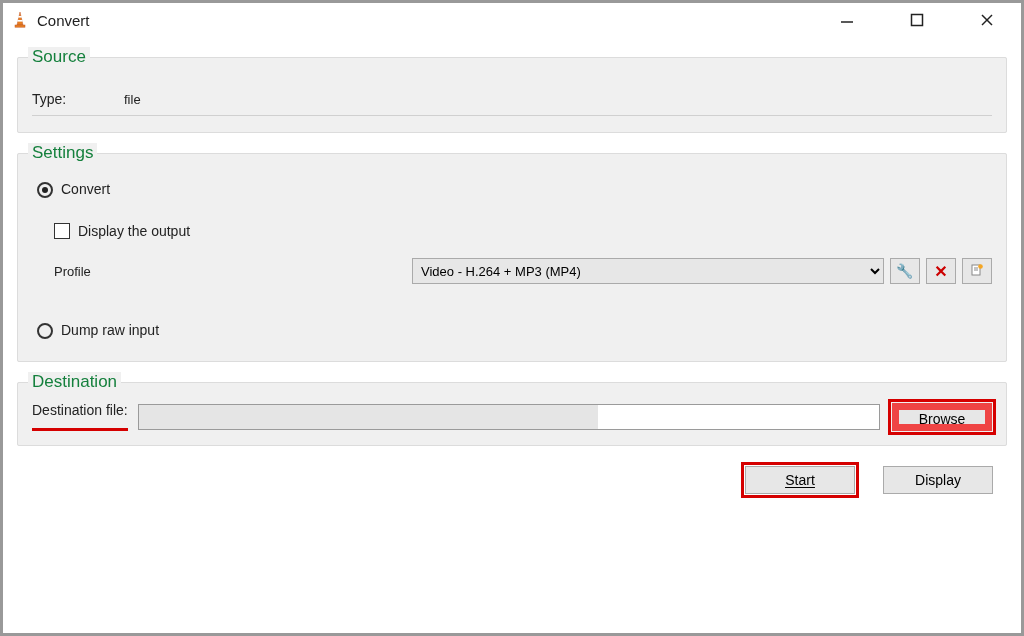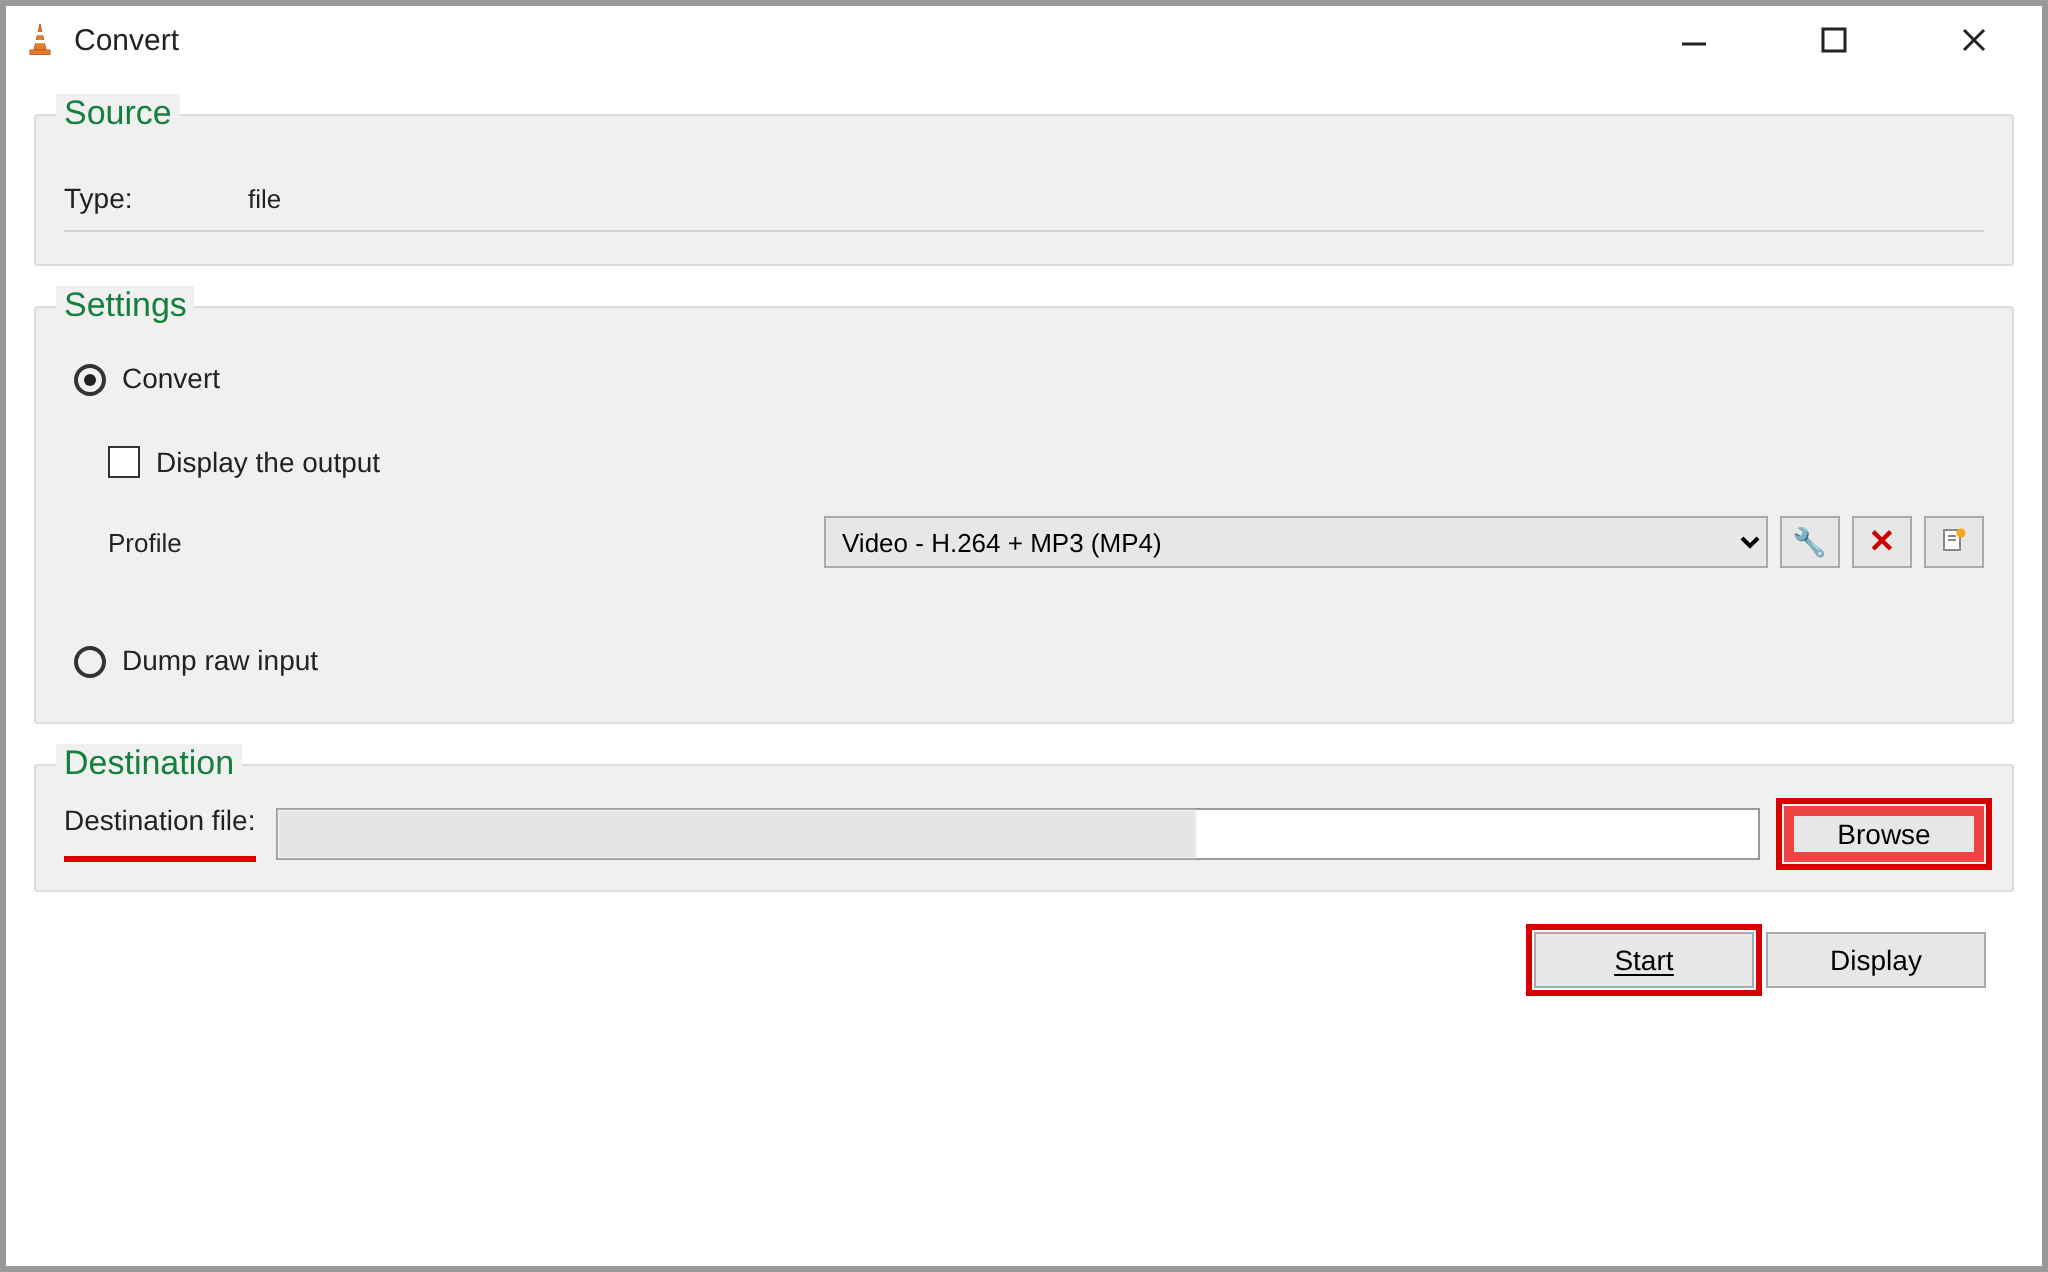--- a/index.html
+++ b/index.html
@@ -88,25 +88,25 @@
   }
   .iconbtn {
     width:30px; height:26px; margin-left:6px; border:1px solid #aaa; background:#e7e7e7; display:inline-flex; align-items:center; justify-content:center; cursor:pointer; font-size:14px;
   }
   .iconbtn.red { color:#c00; font-weight:bold; font-size:16px; }
 
   
   .dest-row { display:flex; align-items:center; }
   .dest-lbl { font-size:14px; color:#222; border-bottom:3px solid #d50000; padding-bottom:10px; margin-right:10px;}
   .browse-btn {
-    margin-left:12px; width:100px; height:28px; border:5px solid #ef4444; background:#e7e7e7; font-size:14px; cursor:pointer;
+    margin-left:12px; width:100px; height:28px; border:7px solid #ef4444; background:#e7e7e7; font-size:14px; cursor:pointer;
   }
   .red-box { outline:3px solid #d50000; outline-offset:1px; }
 
-  .footer { display:flex; justify-content:flex-end; gap:6px; padding:10px 14px 0 0;}
+  .footer { display:flex; justify-content:flex-end; gap:28px; padding:10px 14px 0 0;}
   .footer button {
     width:110px; height:28px; border:1px solid #aaa; background:#e7e7e7; font-size:14px; cursor:pointer;
   }
   .footer button.start { text-decoration: underline; text-underline-offset:2px; text-decoration-skip-ink:none; }
   .footer button .ul { text-decoration: underline; }
 </style>
 </head>
 <body>
 
 <div class="titlebar">

